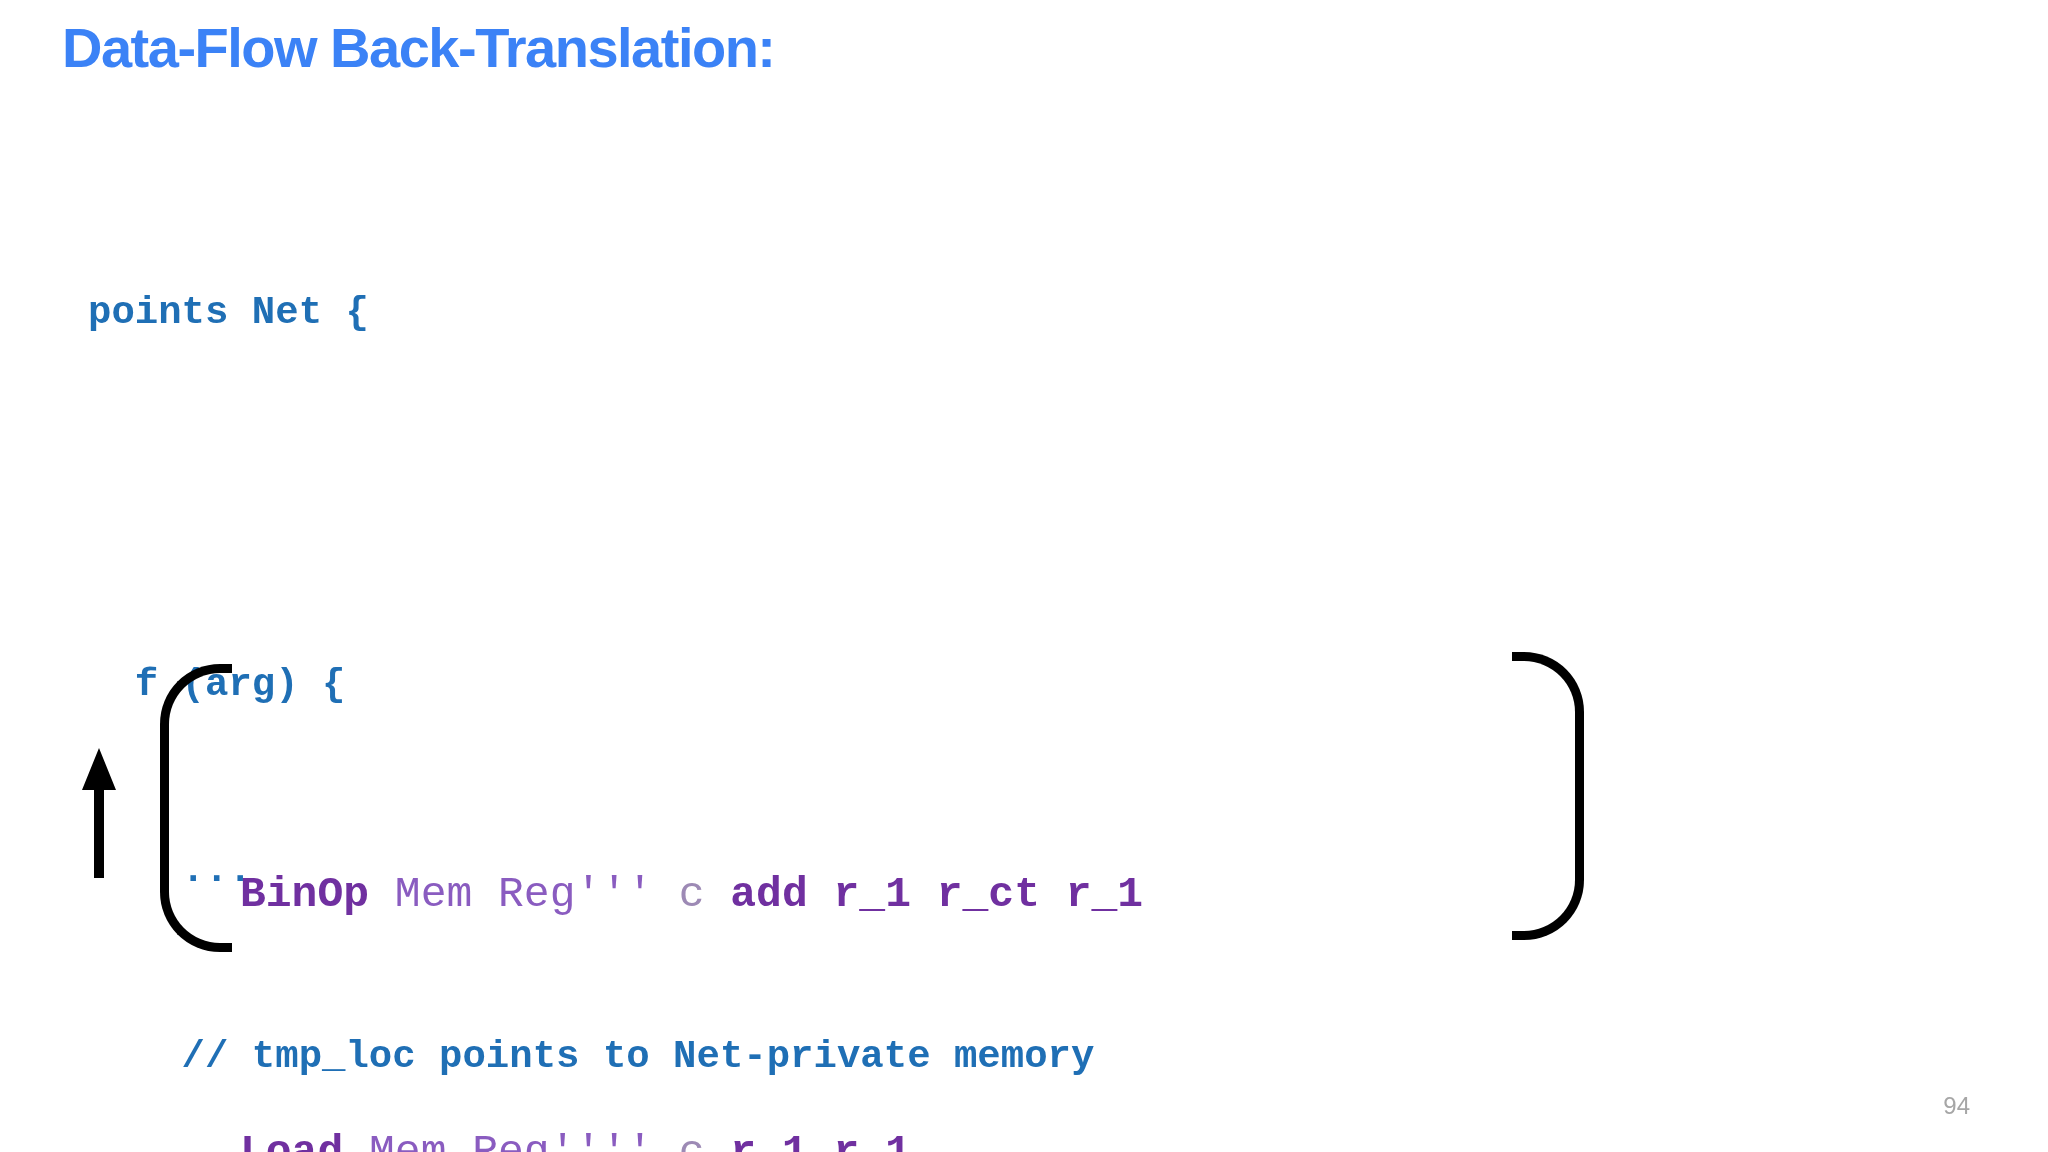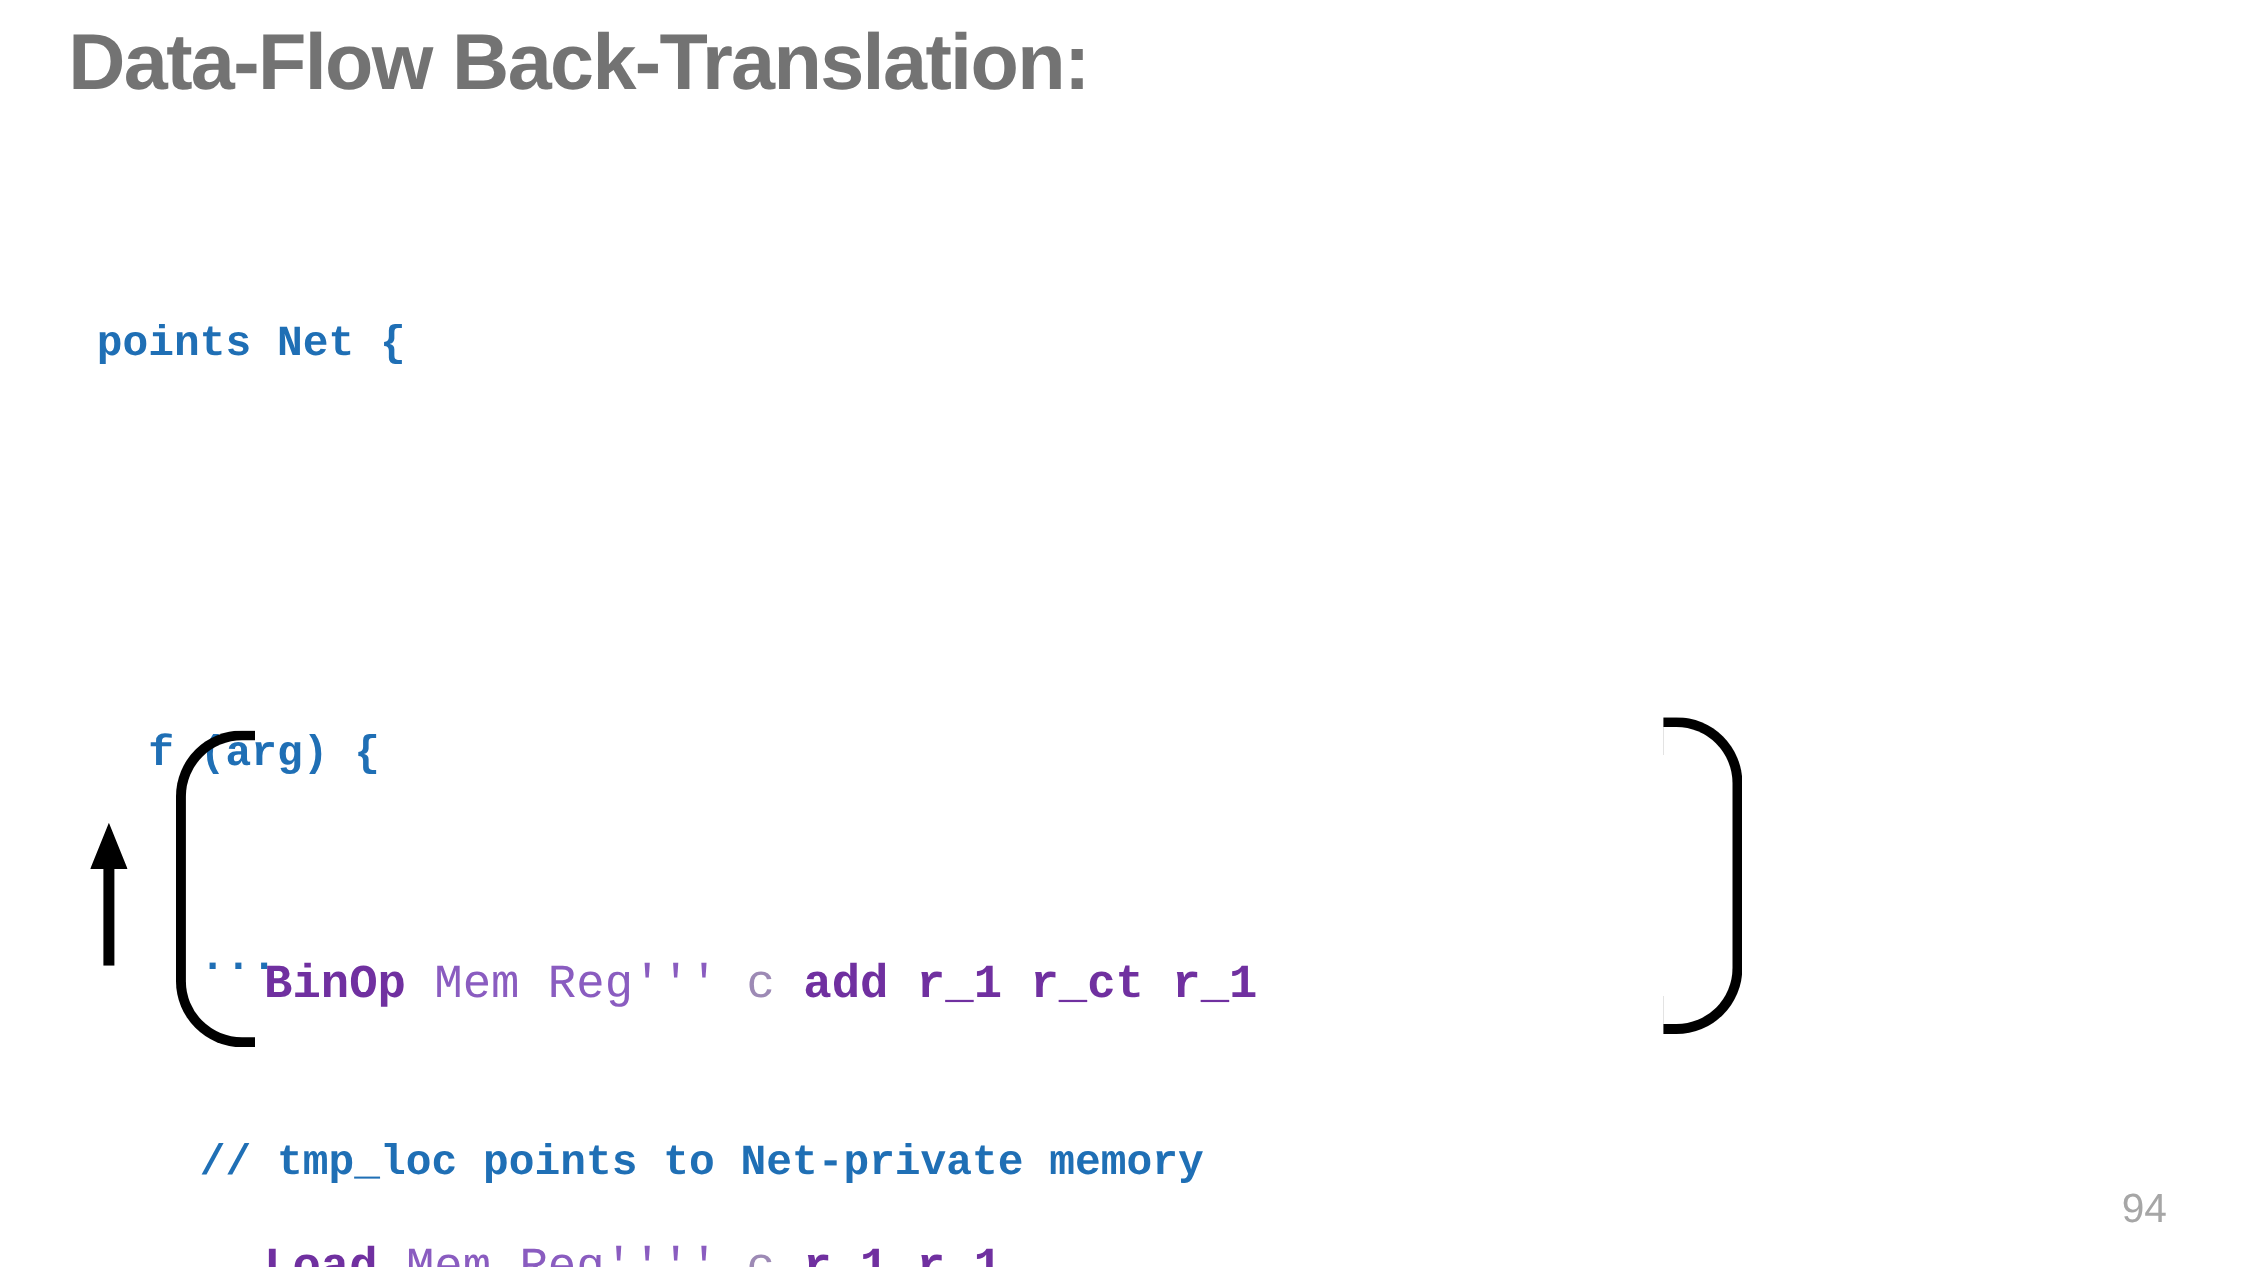--- a/index.html
+++ b/index.html
@@ -16,23 +16,23 @@
     -webkit-font-smoothing: antialiased;
   }
 
   
   #slide-title {
     position: absolute;
     left: 62px;
     top: 16px;
     font-family: "Liberation Sans", sans-serif;
     font-weight: bold;
-    font-size: 72px;
+    font-size: 56px;
     letter-spacing: -1.5px;
-    color: #737373;
+    color: #3b82f6;
     white-space: pre;
     line-height: 1.15;
   }
 
   
   #code-block {
     position: absolute;
     left: 88px;
     top: 158px;
     font-family: "Liberation Mono", "DejaVu Sans Mono", monospace;
@@ -104,21 +104,21 @@
   .tok-state  { font-weight: normal; color: #8A5CC0; }
   .tok-c      { font-weight: normal; color: #9D8AB5; }
   .tok-args   { font-weight: bold; color: #7030A0; }
 
   
   #page-number {
     position: absolute;
     right: 78px;
     bottom: 32px;
     font-family: "Liberation Sans", sans-serif;
-    font-size: 37px;
+    font-size: 24px;
     color: #A6A6A6;
   }
 </style>
 </head>
 <body>
 
 <div id="slide-title">Data-Flow Back-Translation:</div>
 
 <div id="code-block">
   <span class="code-line">points Net {</span>

